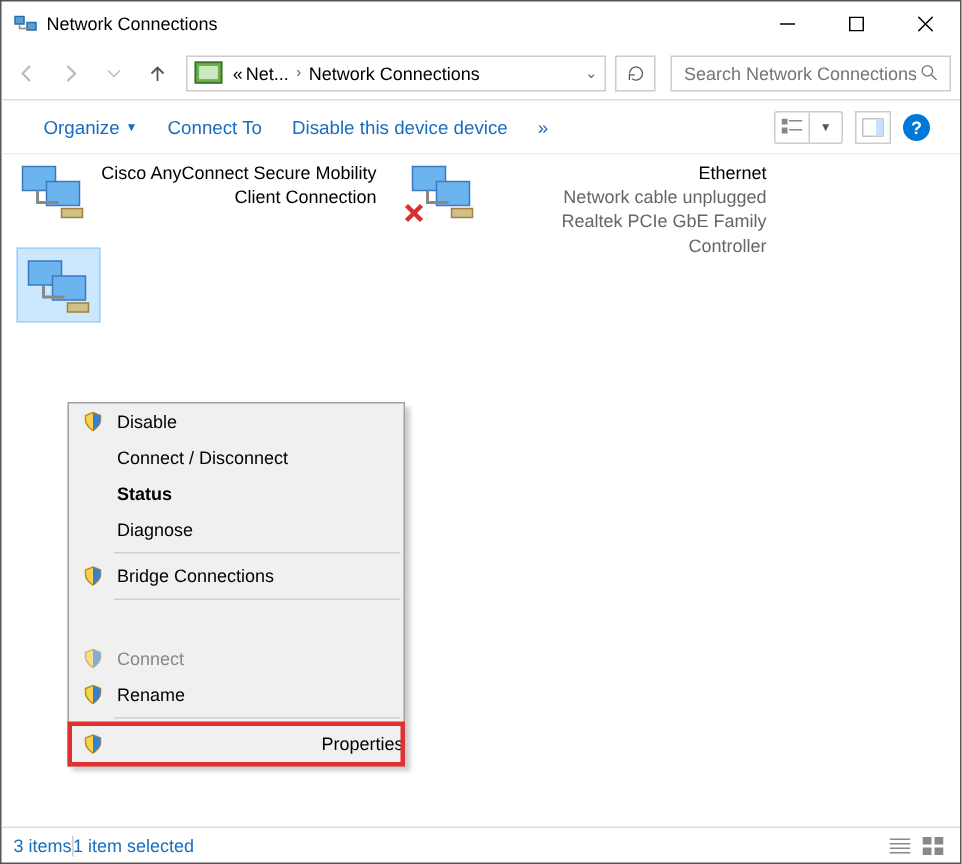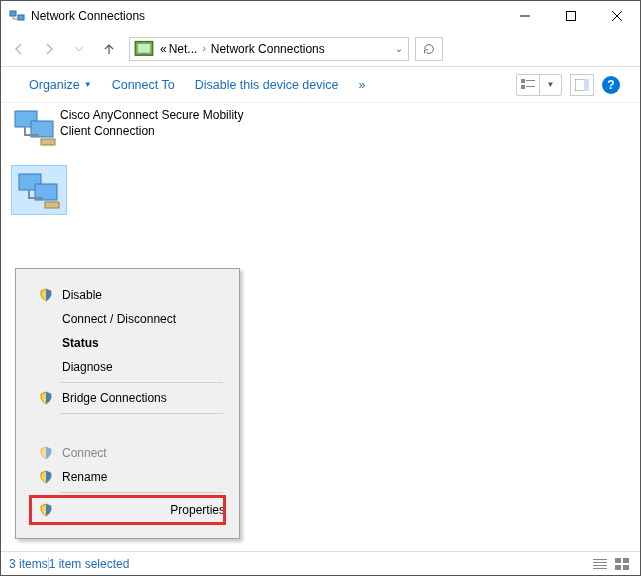--- a/index.html
+++ b/index.html
@@ -29,28 +29,28 @@
   .toolbar { height: 36px; display: flex; align-items: center; padding: 0 20px; gap: 4px; border-bottom: 1px solid #eee; }
   .tool-item { color: #1a6cbf; font-size: 12.5px; padding: 4px 8px; display: flex; align-items: center; gap: 4px; }
   .tool-drop { font-size: 8px; color: #1a6cbf; }
   .tool-spacer { flex: 1; }
   .tool-icon-btn { width: 24px; height: 22px; display:flex; align-items:center; justify-content:center; border:1px solid transparent;}
   .tool-pair { display:flex; border:1px solid #ccc; border-radius:2px;}
   .tool-pair > div { width:22px; height:20px; display:flex;align-items:center;justify-content:center;}
   .help-icon { width: 18px; height: 18px; background: #0078d7; border-radius: 50%; color: #fff; display: flex; align-items: center; justify-content: center; font-size: 12px; font-weight: bold; margin-left: 4px; }
   
   .content { position: relative; padding: 8px 10px; height: 446px; }
-  .conn { position: absolute; display: flex; gap: 1px; width: 240px; }
+  .conn { position: absolute; display: flex; gap: 1px; width: 240px; text-align: right; }
   .conn-icon { width: 48px; height: 40px; position: relative; flex-shrink: 0; }
   .conn-text { font-size: 12px; line-height: 1.35; }
   .conn-name { color: #000; }
   .conn-sub { color: #666; }
   .sel-icon-wrap { position:absolute; top: 62px; left: 10px; width:56px; height:50px; background:#cce8ff; border:1px solid #99d1ff; display:flex; align-items:center; justify-content:center;}
   
-  .contextmenu { position: absolute; top: 165px; left: 14px; width: 225px; background: #f0f0f0; border: 1px solid #a0a0a0; box-shadow: 3px 3px 3px rgba(0,0,0,0.2); padding: 14px; font-size: 12px; }
+  .contextmenu { position: absolute; top: 165px; left: 44px; width: 225px; background: #f0f0f0; border: 1px solid #a0a0a0; box-shadow: 3px 3px 3px rgba(0,0,0,0.2); padding: 0; font-size: 12px; }
   .cm-item { height: 24px; display: flex; align-items: center; padding-left: 8px; gap: 8px; }
   .cm-icon { width: 16px; height: 16px; display: flex; align-items: center; justify-content: center; flex-shrink: 0; }
   .cm-label { flex: 1; }
   .cm-bold { font-weight: 600; }
   .cm-disabled { color: #888; }
   .cm-sep { height: 1px; background: #d0d0d0; margin: 3px 2px 3px 30px; }
   .cm-highlight { outline: 3px solid #e03030; outline-offset: -2px; position: relative; z-index: 2; height:28px;text-align:right;}
   
   .statusbar { position:absolute; bottom:0; left:0; right:0; height: 24px; border-top: 1px solid #ddd; display: flex; align-items: center; padding: 0 8px; font-size: 12px; color: #1a6cbf; gap: 0; }
   .status-sep { width:1px; height:14px; background:#ccc;}
@@ -119,20 +119,27 @@
     <span class="addr-chev">›</span>
     <span class="addr-seg">Network Connections</span>
     <span class="addr-spacer"></span>
     <span class="addr-drop">⌄</span>
   </div>
   <div class="refresh">
       <svg width="14" height="14" viewBox="0 0 16 16">
         <path d="M3 8a5 5 0 1 1 2 4m-2 1v-4h4" stroke="#555" fill="none"></path>
       </svg>
     </div>
+  <div class="searchbox">
+    <input placeholder="Search Network Connections" style="">
+    <svg class="search-icon" viewBox="0 0 16 16">
+        <circle cx="6" cy="6" r="4" fill="none" stroke="#777"></circle>
+        <path d="M9 9l4 4" stroke="#777"></path>
+      </svg>
+  </div>
 </div>
 
 <div class="toolbar">
   <div class="tool-item">
       <span>Organize</span> 
       <span class="tool-drop">▼</span>
     </div>
   <div class="tool-item">Connect To</div>
   <div class="tool-item">Disable this device device</div>
   <div class="tool-item">»</div>
@@ -176,20 +183,38 @@
 
   <div class="sel-icon-wrap">
     <svg viewBox="0 0 48 40" width="48" height="40">
         <rect x="4" y="4" width="22" height="16" fill="#6cb4ee" stroke="#3a7ac0"></rect>
         <rect x="20" y="14" width="22" height="16" fill="#6cb4ee" stroke="#3a7ac0"></rect>
         <path d="M14 20v8h14" stroke="#888" stroke-width="2" fill="none"></path>
         <rect x="30" y="32" width="14" height="6" fill="#d0c088" stroke="#a08040"></rect>
       </svg>
   </div>
 
+  <div class="conn" style="top:4px; left:270px;">
+    <div class="conn-icon">
+      <svg viewBox="0 0 48 40" width="48" height="40">
+          <rect x="4" y="4" width="22" height="16" fill="#6cb4ee" stroke="#3a7ac0"></rect>
+          <rect x="20" y="14" width="22" height="16" fill="#6cb4ee" stroke="#3a7ac0"></rect>
+          <path d="M14 20v8h14" stroke="#888" stroke-width="2" fill="none"></path>
+          <rect x="30" y="32" width="14" height="6" fill="#d0c088" stroke="#a08040"></rect>
+        </svg>
+      <svg class="x-badge" viewBox="0 0 14 14">
+          <path d="M2 2l10 10M12 2L2 12" stroke="#d83030" stroke-width="3"></path>
+        </svg>
+    </div>
+    <div class="conn-text">
+      <div class="conn-name">Ethernet</div>
+      <div class="conn-sub">Network cable unplugged</div>
+      <div class="conn-sub">Realtek PCIe GbE Family Controller</div>
+    </div>
+  </div>
 
   <div class="contextmenu">
     <div class="cm-item">
       <span class="cm-icon">
           <svg width="14" height="14" viewBox="0 0 14 14">
             <path d="M7 1l5 2v3c0 4-5 7-5 7s-5-3-5-7V3z" fill="#ffd24d" stroke="#c09020"></path>
             <path d="M7 1l5 2v3c0 4-5 7-5 7V1z" fill="#3a80d0"></path>
           </svg>
         </span>
       <span class="cm-label">Disable</span>

